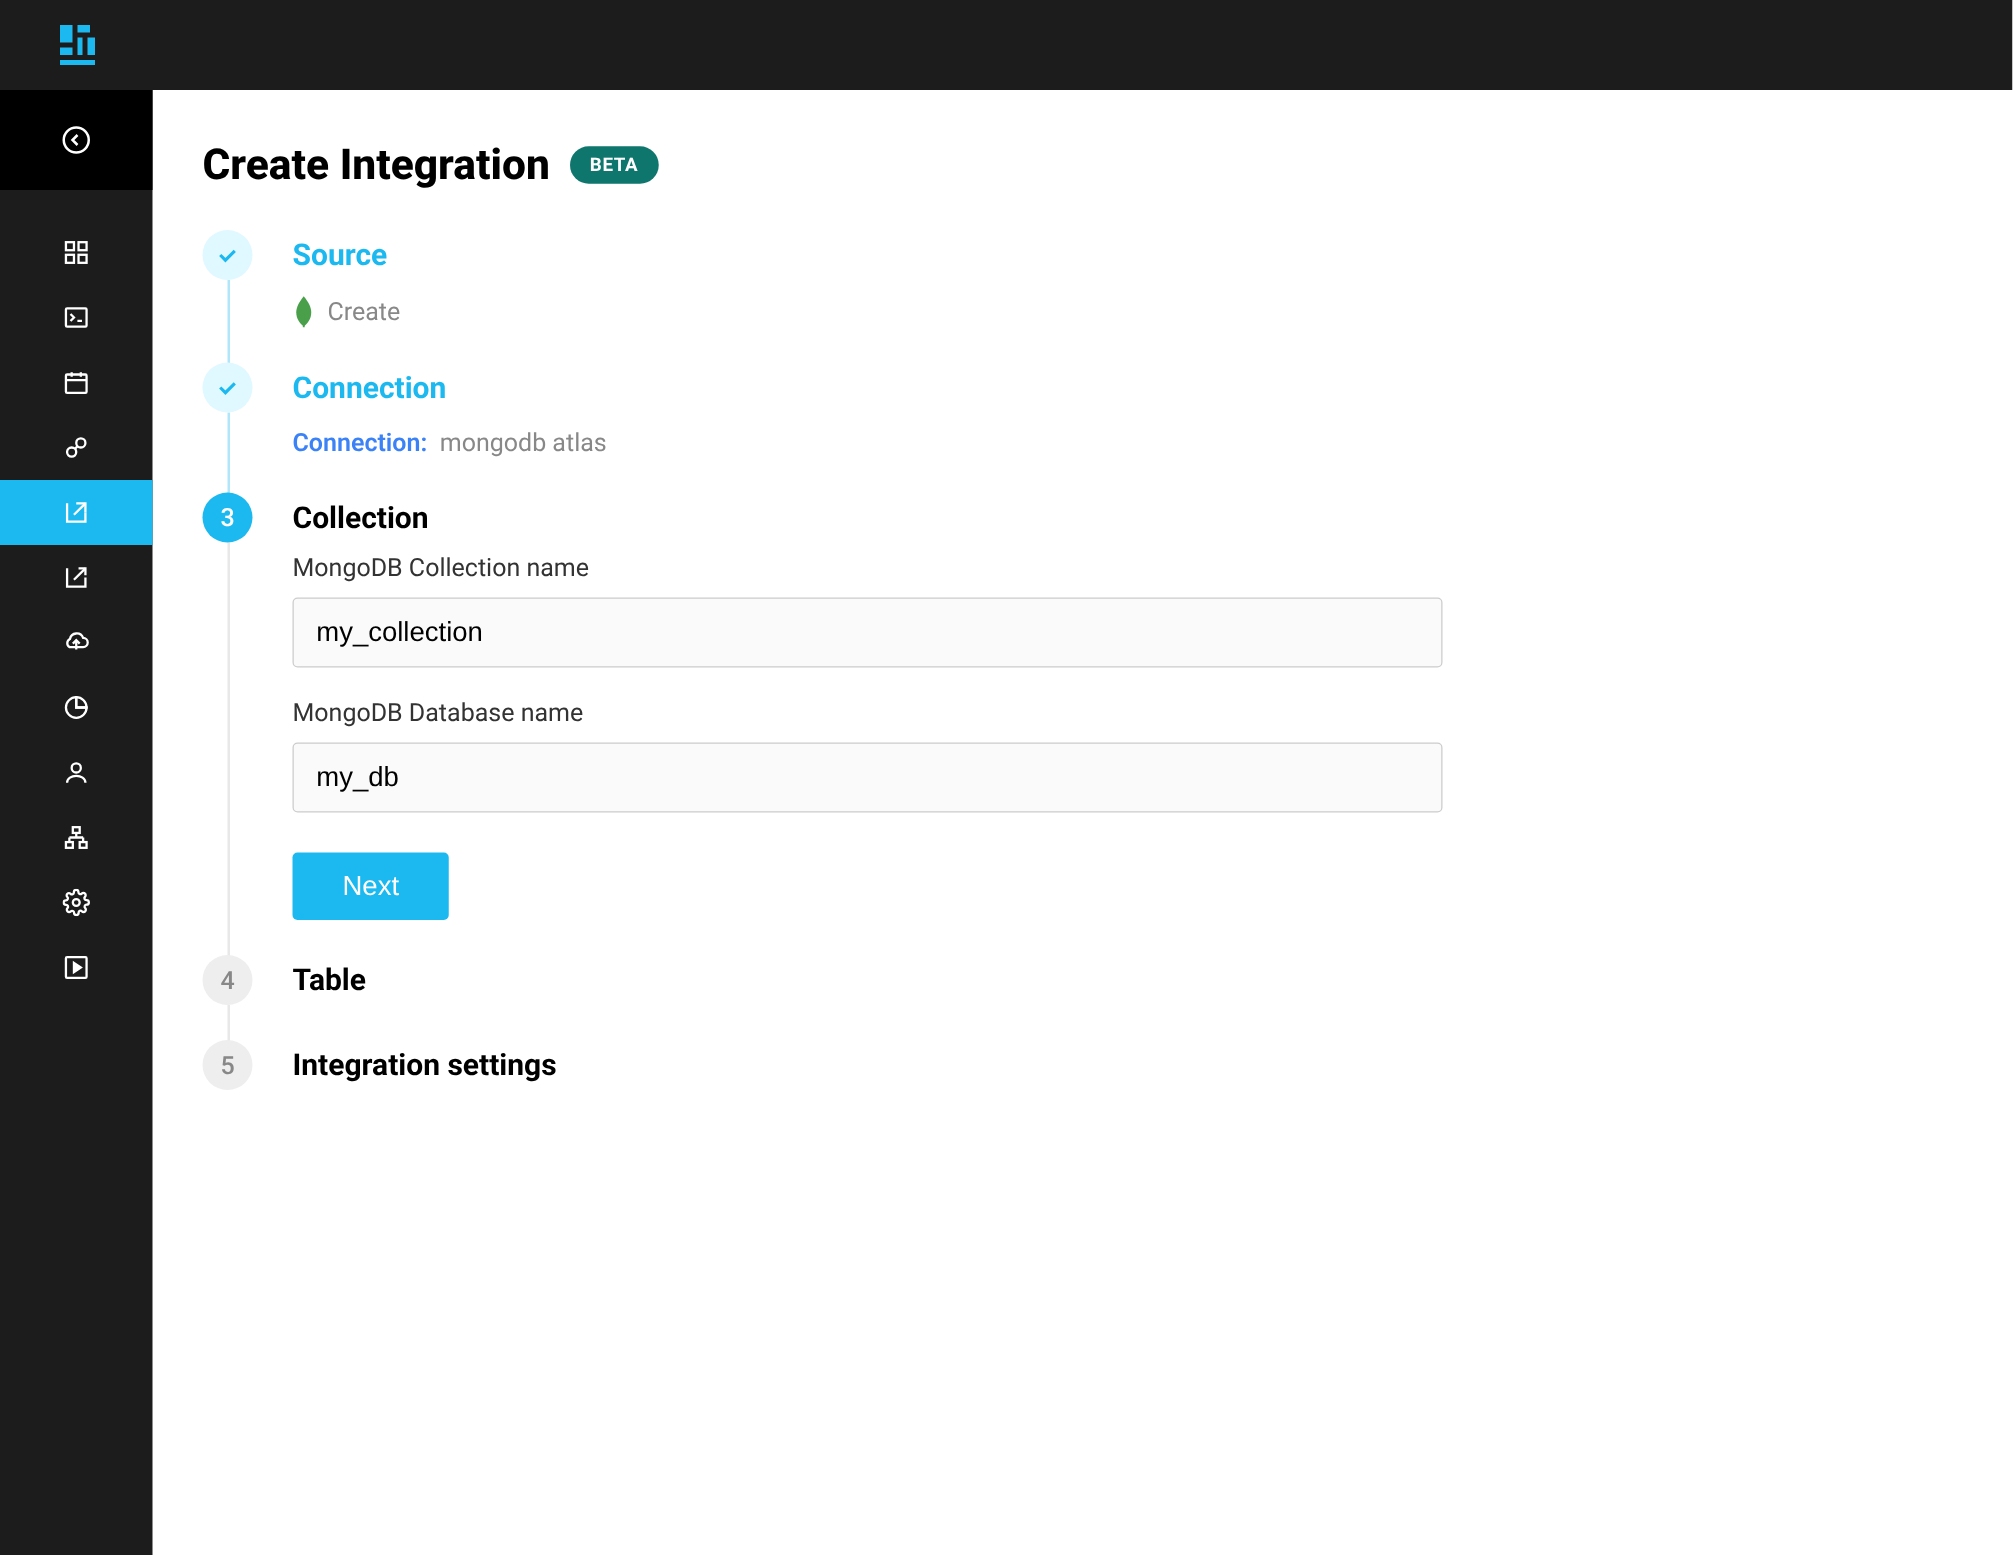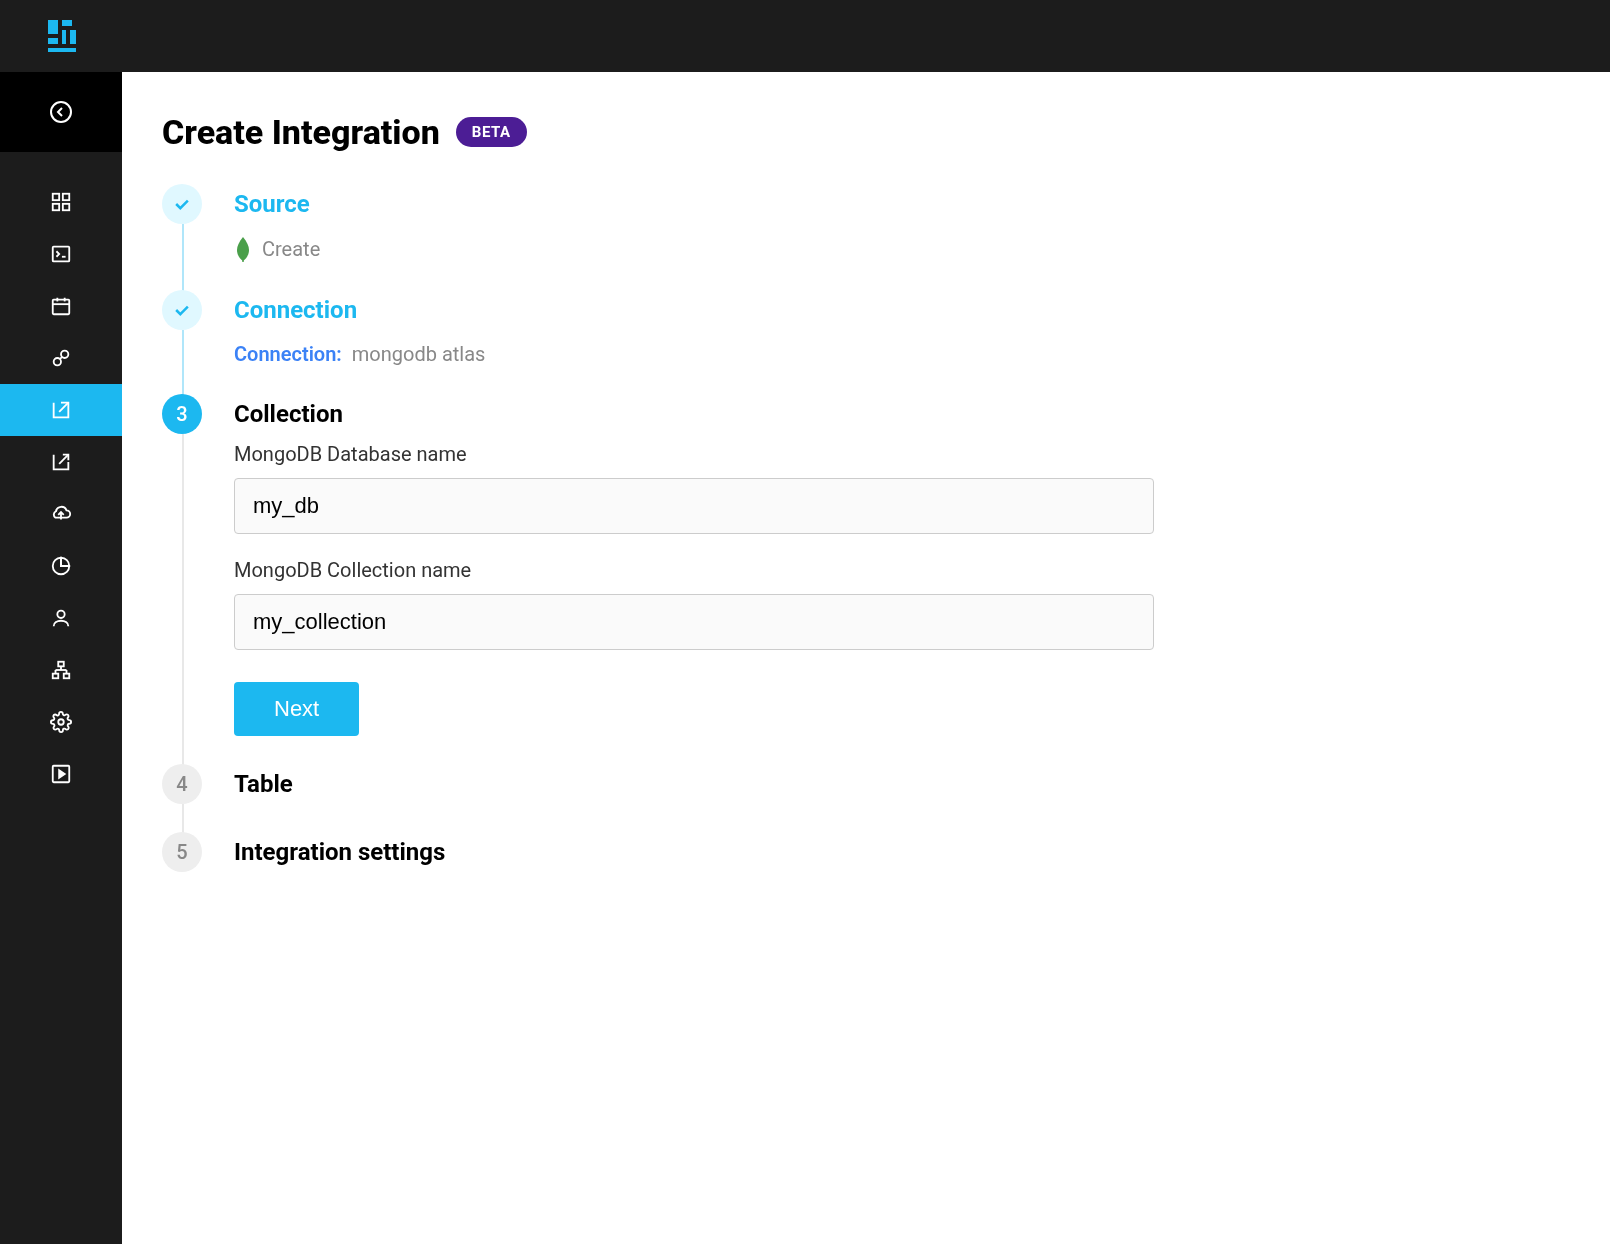--- a/index.html
+++ b/index.html
@@ -57,21 +57,21 @@
   align-items: center;
   gap: 16px;
   margin-bottom: 32px;
 }
 .page-title h1 {
   font-size: 34px;
   font-weight: 800;
   color: #000;
 }
 .beta-badge {
-  background: #4c1d95;
+  background: #0f766e;
   color: #fff;
   font-weight: 700;
   font-size: 15px;
   padding: 6px 16px;
   border-radius: 999px;
   letter-spacing: 0.5px;
 }
 
 .steps {
   position: relative;
@@ -314,27 +314,27 @@
           <span class="sub-value">mongodb atlas</span>
         </div>
       </div>
 
       <div class="step active">
         <div class="step-line"></div>
         <div class="step-circle">3</div>
         <div class="step-title">Collection</div>
 
         <div class="form-field">
+          <label class="form-label">MongoDB Collection name</label>
+          <input type="text" class="text-input" value="my_collection" style="">
+        </div>
+
+        <div class="form-field">
           <label class="form-label">MongoDB Database name</label>
           <input type="text" class="text-input" value="my_db" style="">
-        </div>
-
-        <div class="form-field">
-          <label class="form-label">MongoDB Collection name</label>
-          <input type="text" class="text-input" value="my_collection" style="">
         </div>
 
         <button class="next-btn">Next</button>
       </div>
 
       <div class="step upcoming">
         <div class="step-line"></div>
         <div class="step-circle">4</div>
         <div class="step-title">Table</div>
       </div>

